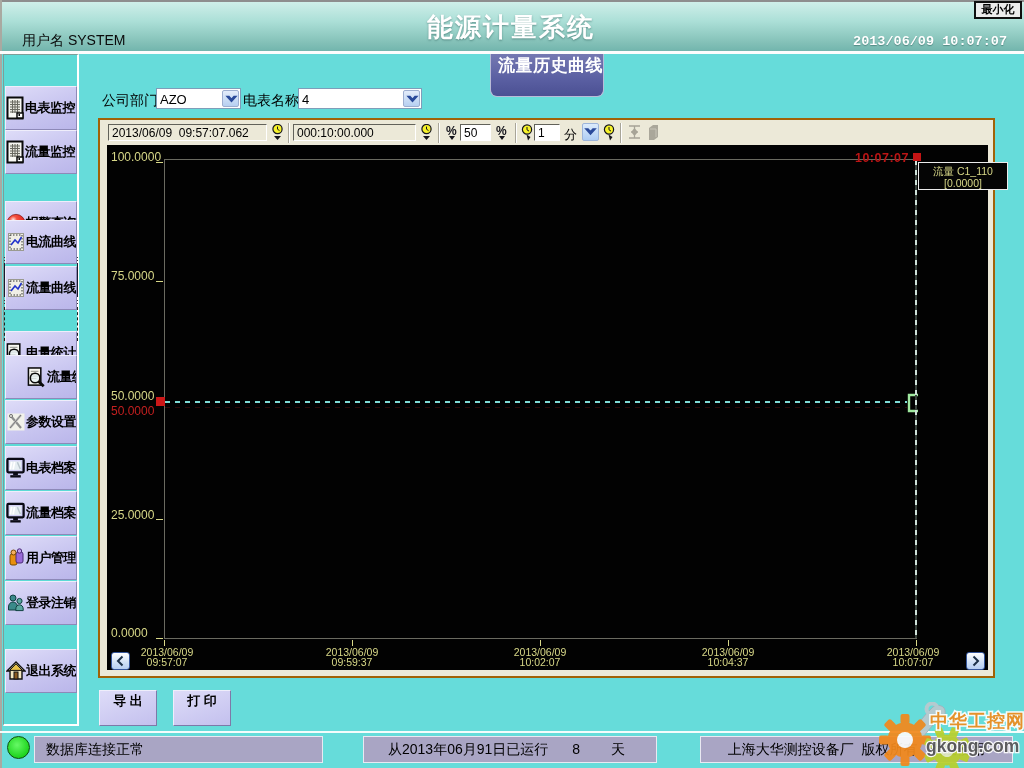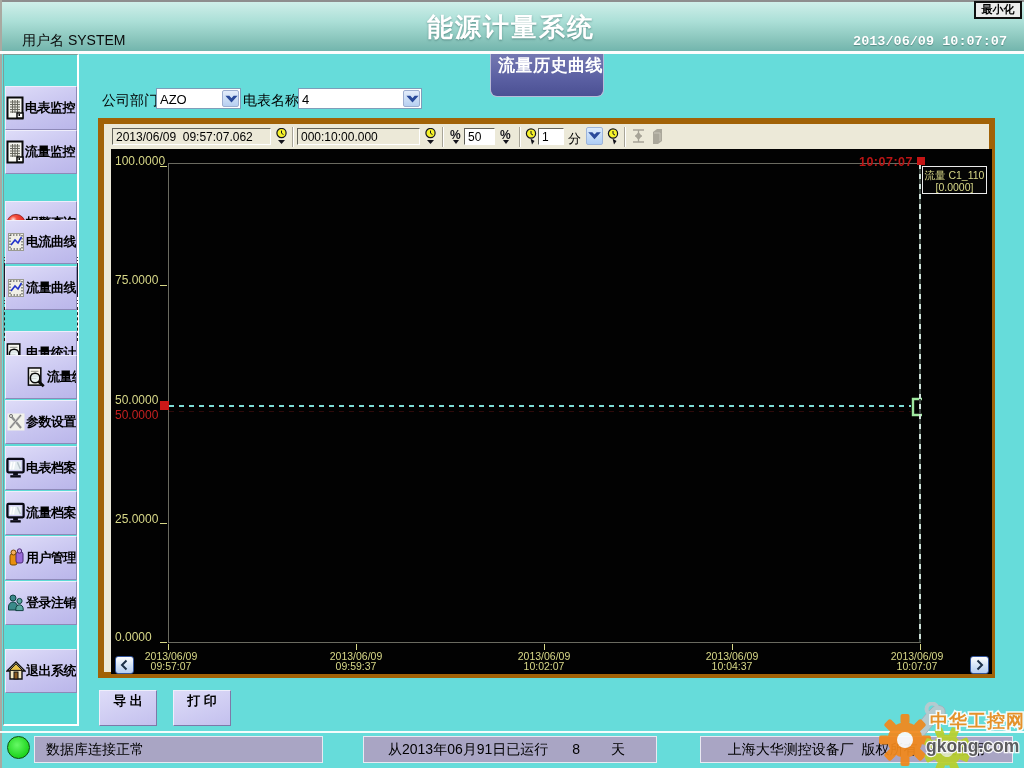--- a/index.html
+++ b/index.html
@@ -43,21 +43,21 @@
  text-align:right;line-height:23px;letter-spacing:0.5px;}
 
 .lbl{font-size:14px;color:#000;}
 .combo{background:#fff;border:1px solid #7f9db9;height:21px;font-size:13px;color:#000;}
 .combo .tx{position:absolute;left:3px;top:3px;}
 .carr{position:absolute;right:1px;top:1px;width:17px;height:17px;border-radius:2px;
  background:linear-gradient(#e3ecfa,#b7d0f1);border:1px solid #9daed0;}
 .carr svg{position:absolute;left:1px;top:1px;}
 
 #panel{left:98px;top:118px;width:897px;height:560px;background:#ece9d8;
- border:6px solid #a16207;}
+ border:2px solid #a16207;}
 .sunken{position:absolute;height:17px;background:#ece9d8;
  border-top:1px solid #62625a;border-left:1px solid #62625a;
  border-bottom:1px solid #fff;border-right:1px solid #fff;
  font-size:12px;color:#000;padding:1px 0 0 3px;white-space:nowrap;}
 .winput{position:absolute;height:17px;background:#fff;
  border-top:1px solid #62625a;border-left:1px solid #62625a;
  border-bottom:1px solid #fff;border-right:1px solid #fff;
  font-size:12px;color:#000;padding:1px 0 0 3px;}
 .tsep{position:absolute;top:3px;width:2px;height:20px;
  border-left:1px solid #a8a598;border-right:1px solid #fff;}
@@ -312,21 +312,21 @@
   <div class="abs" style="left:58px;top:256px;width:742px;height:2px;background:repeating-linear-gradient(90deg,#7edcd6 0 5px,transparent 5px 10px);"></div>
   <div class="abs" style="left:58px;top:262px;width:742px;height:1px;background:repeating-linear-gradient(90deg,#2e0a0a 0 5px,transparent 5px 10px);"></div>
   <div class="abs" style="left:49px;top:252px;width:9px;height:9px;background:#cc1818;"></div>
   <div class="ylab" style="top:259px;color:#c32020;">50.0000</div>
   <svg class="abs" style="left:799px;top:248px;" width="14" height="20" viewBox="0 0 14 20">
         <path d="M12 2H3v16h9" fill="none" stroke="#9fe89f" stroke-width="2.4"></path>
       </svg>
   <div class="abs" style="left:808px;top:15px;width:2px;height:478px;background:repeating-linear-gradient(#cfe2da 0 5px,#3a443e 5px 10px);"></div>
   <div class="abs" style="left:806px;top:8px;width:8px;height:8px;background:#c41414;"></div>
   <div class="abs" style="left:702px;top:6px;width:100px;text-align:right;color:#bb1515;font-size:12.5px;font-weight:bold;letter-spacing:0.5px;">10:07:07</div>
-  <div class="abs" style="left:811px;top:17px;width:65px;height:28px;border:1px solid #ebebeb;background:#050505;color:#d8d888;font-size:10.5px;text-align:center;line-height:12.5px;padding-top:1.5px;">流量 C1_110<br>[0.0000]</div>
+  <div class="abs" style="left:811px;top:17px;width:90px;height:28px;border:1px solid #ebebeb;background:#050505;color:#d8d888;font-size:10.5px;text-align:center;line-height:12.5px;padding-top:1.5px;">流量 C1_110<br>[0.0000]</div>
   <div class="xtick" style="left:57px;top:495px;"></div>
   <div class="xtick" style="left:245px;top:495px;"></div>
   <div class="xtick" style="left:433px;top:495px;"></div>
   <div class="xtick" style="left:621px;top:495px;"></div>
   <div class="xtick" style="left:809px;top:495px;"></div>
   <div class="xlab" style="left:15px;top:502px;">2013/06/09<br>09:57:07</div>
   <div class="xlab" style="left:200px;top:502px;">2013/06/09<br>09:59:37</div>
   <div class="xlab" style="left:388px;top:502px;">2013/06/09<br>10:02:07</div>
   <div class="xlab" style="left:576px;top:502px;">2013/06/09<br>10:04:37</div>
   <div class="xlab" style="left:761px;top:502px;">2013/06/09<br>10:07:07</div>

